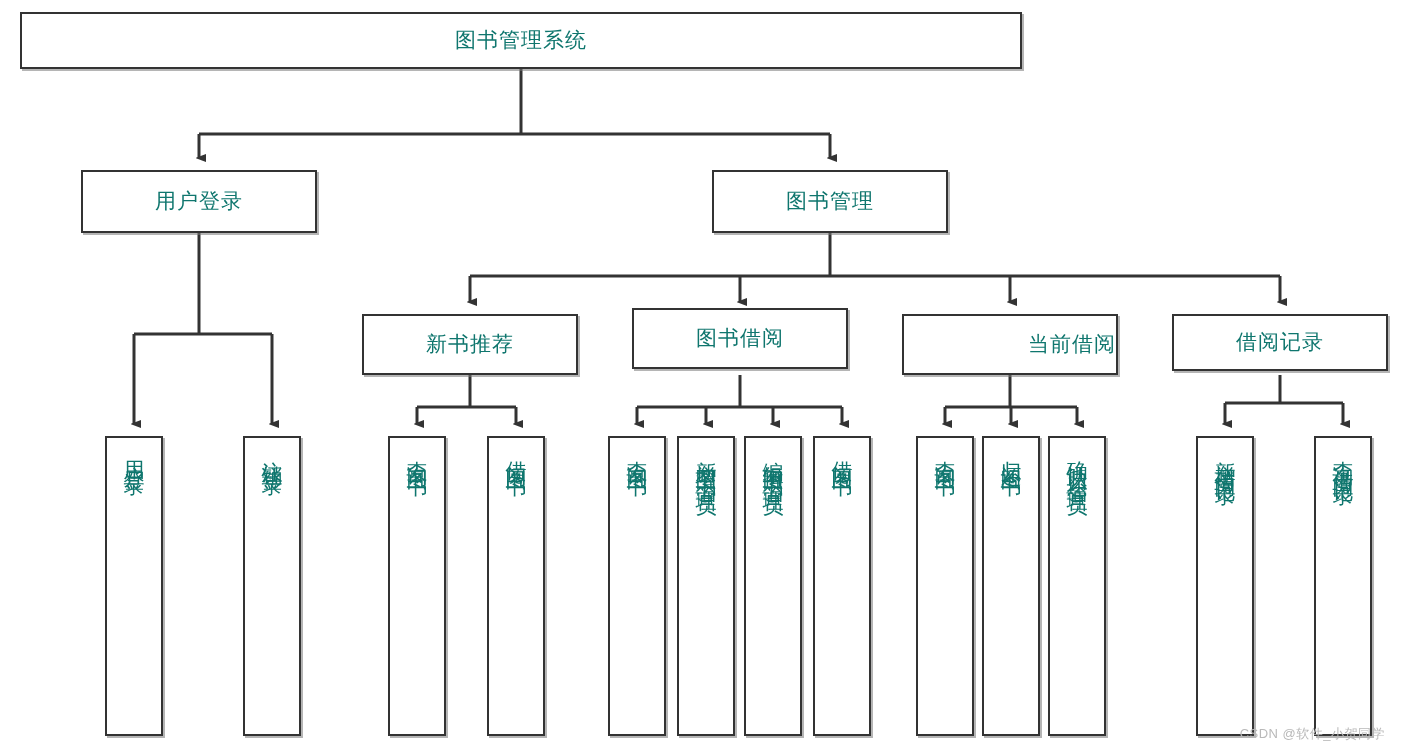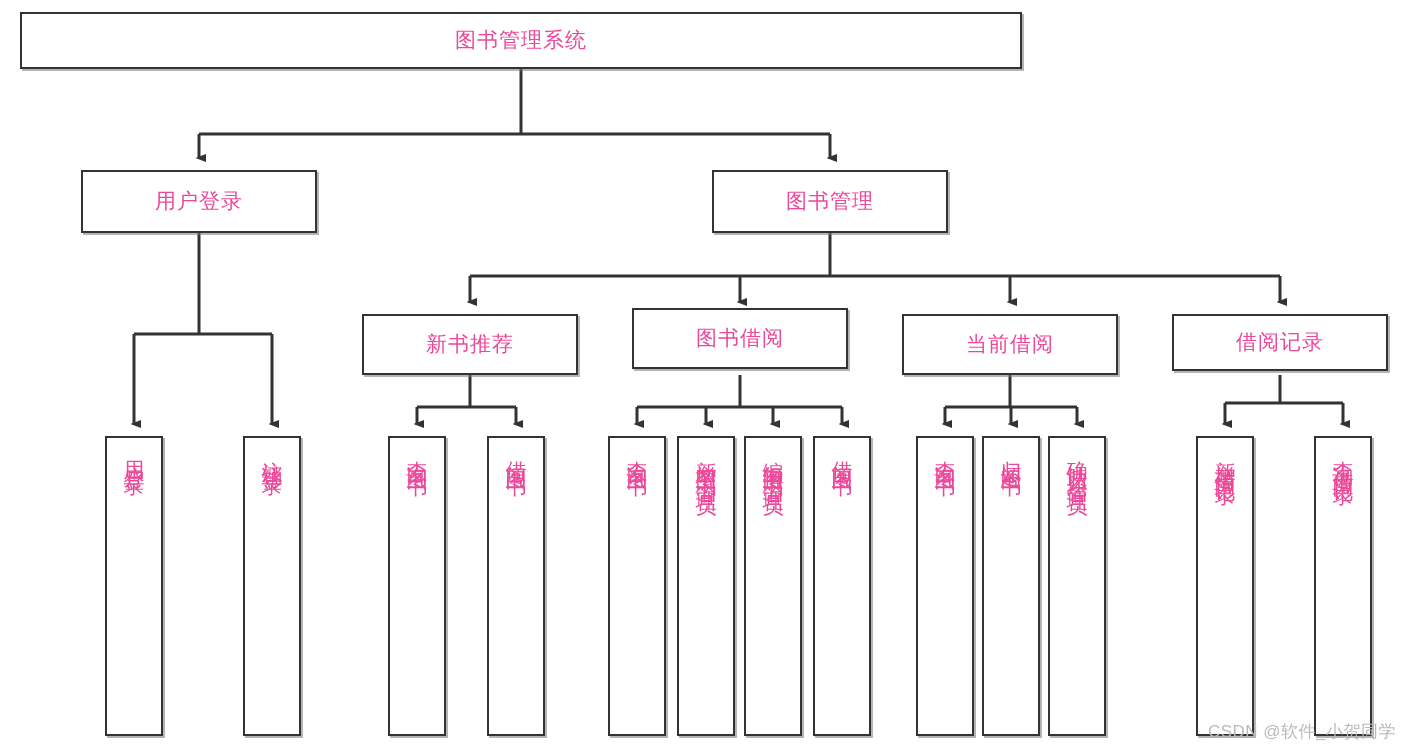--- a/index.html
+++ b/index.html
@@ -21,39 +21,39 @@
     display:flex;
     align-items:center;
     justify-content:center;
     color:#1b1b1b;
   }
   .node .label{
     font-size:21px;
     line-height:1.15;
     letter-spacing:1px;
     white-space:nowrap;
-    color:#ec4899;
+    color:#0f766e;
   }
   .node.vertical .label{
     writing-mode:vertical-rl;
     text-orientation:upright;
     letter-spacing:5px;
     font-size:21px;
   }
   .node.vertical{
     align-items:flex-start;
     justify-content:center;
     padding-top:6px;
   }
 
   #watermark{
     position:absolute;
-    right:9px;
+    right:20px;
     bottom:4px;
-    font-size:17px;
+    font-size:13px;
     color:#b9b9b9;
     letter-spacing:0.5px;
     white-space:nowrap;
     pointer-events:none;
   }
 </style>
 </head>
 <body>
 
 <div id="diagram">
@@ -118,21 +118,21 @@
   <div class="node" style="left:362px;top:314px;width:216px;height:61px;">
     <span class="label">新书推荐</span>
   </div>
 
   <div class="node" style="left:712px;top:170px;width:236px;height:63px;">
     <span class="label">图书管理</span>
   </div>
   <div class="node" style="left:632px;top:308px;width:216px;height:61px;">
     <span class="label">图书借阅</span>
   </div>
-  <div class="node" style="left:902px;top:314px;width:216px;height:61px;">
+  <div class="node" style="left:902px;top:314px;width:216px;height:61px;justify-content:flex-end;">
     <span class="label">当前借阅</span>
   </div>
   <div class="node" style="left:1172px;top:314px;width:216px;height:57px;">
     <span class="label">借阅记录</span>
   </div>
 
   <div class="node vertical" style="left:105px;top:436px;width:58px;height:300px;">
     <span class="label">用户登录</span>
   </div>
   <div class="node vertical" style="left:243px;top:436px;width:58px;height:300px;">

